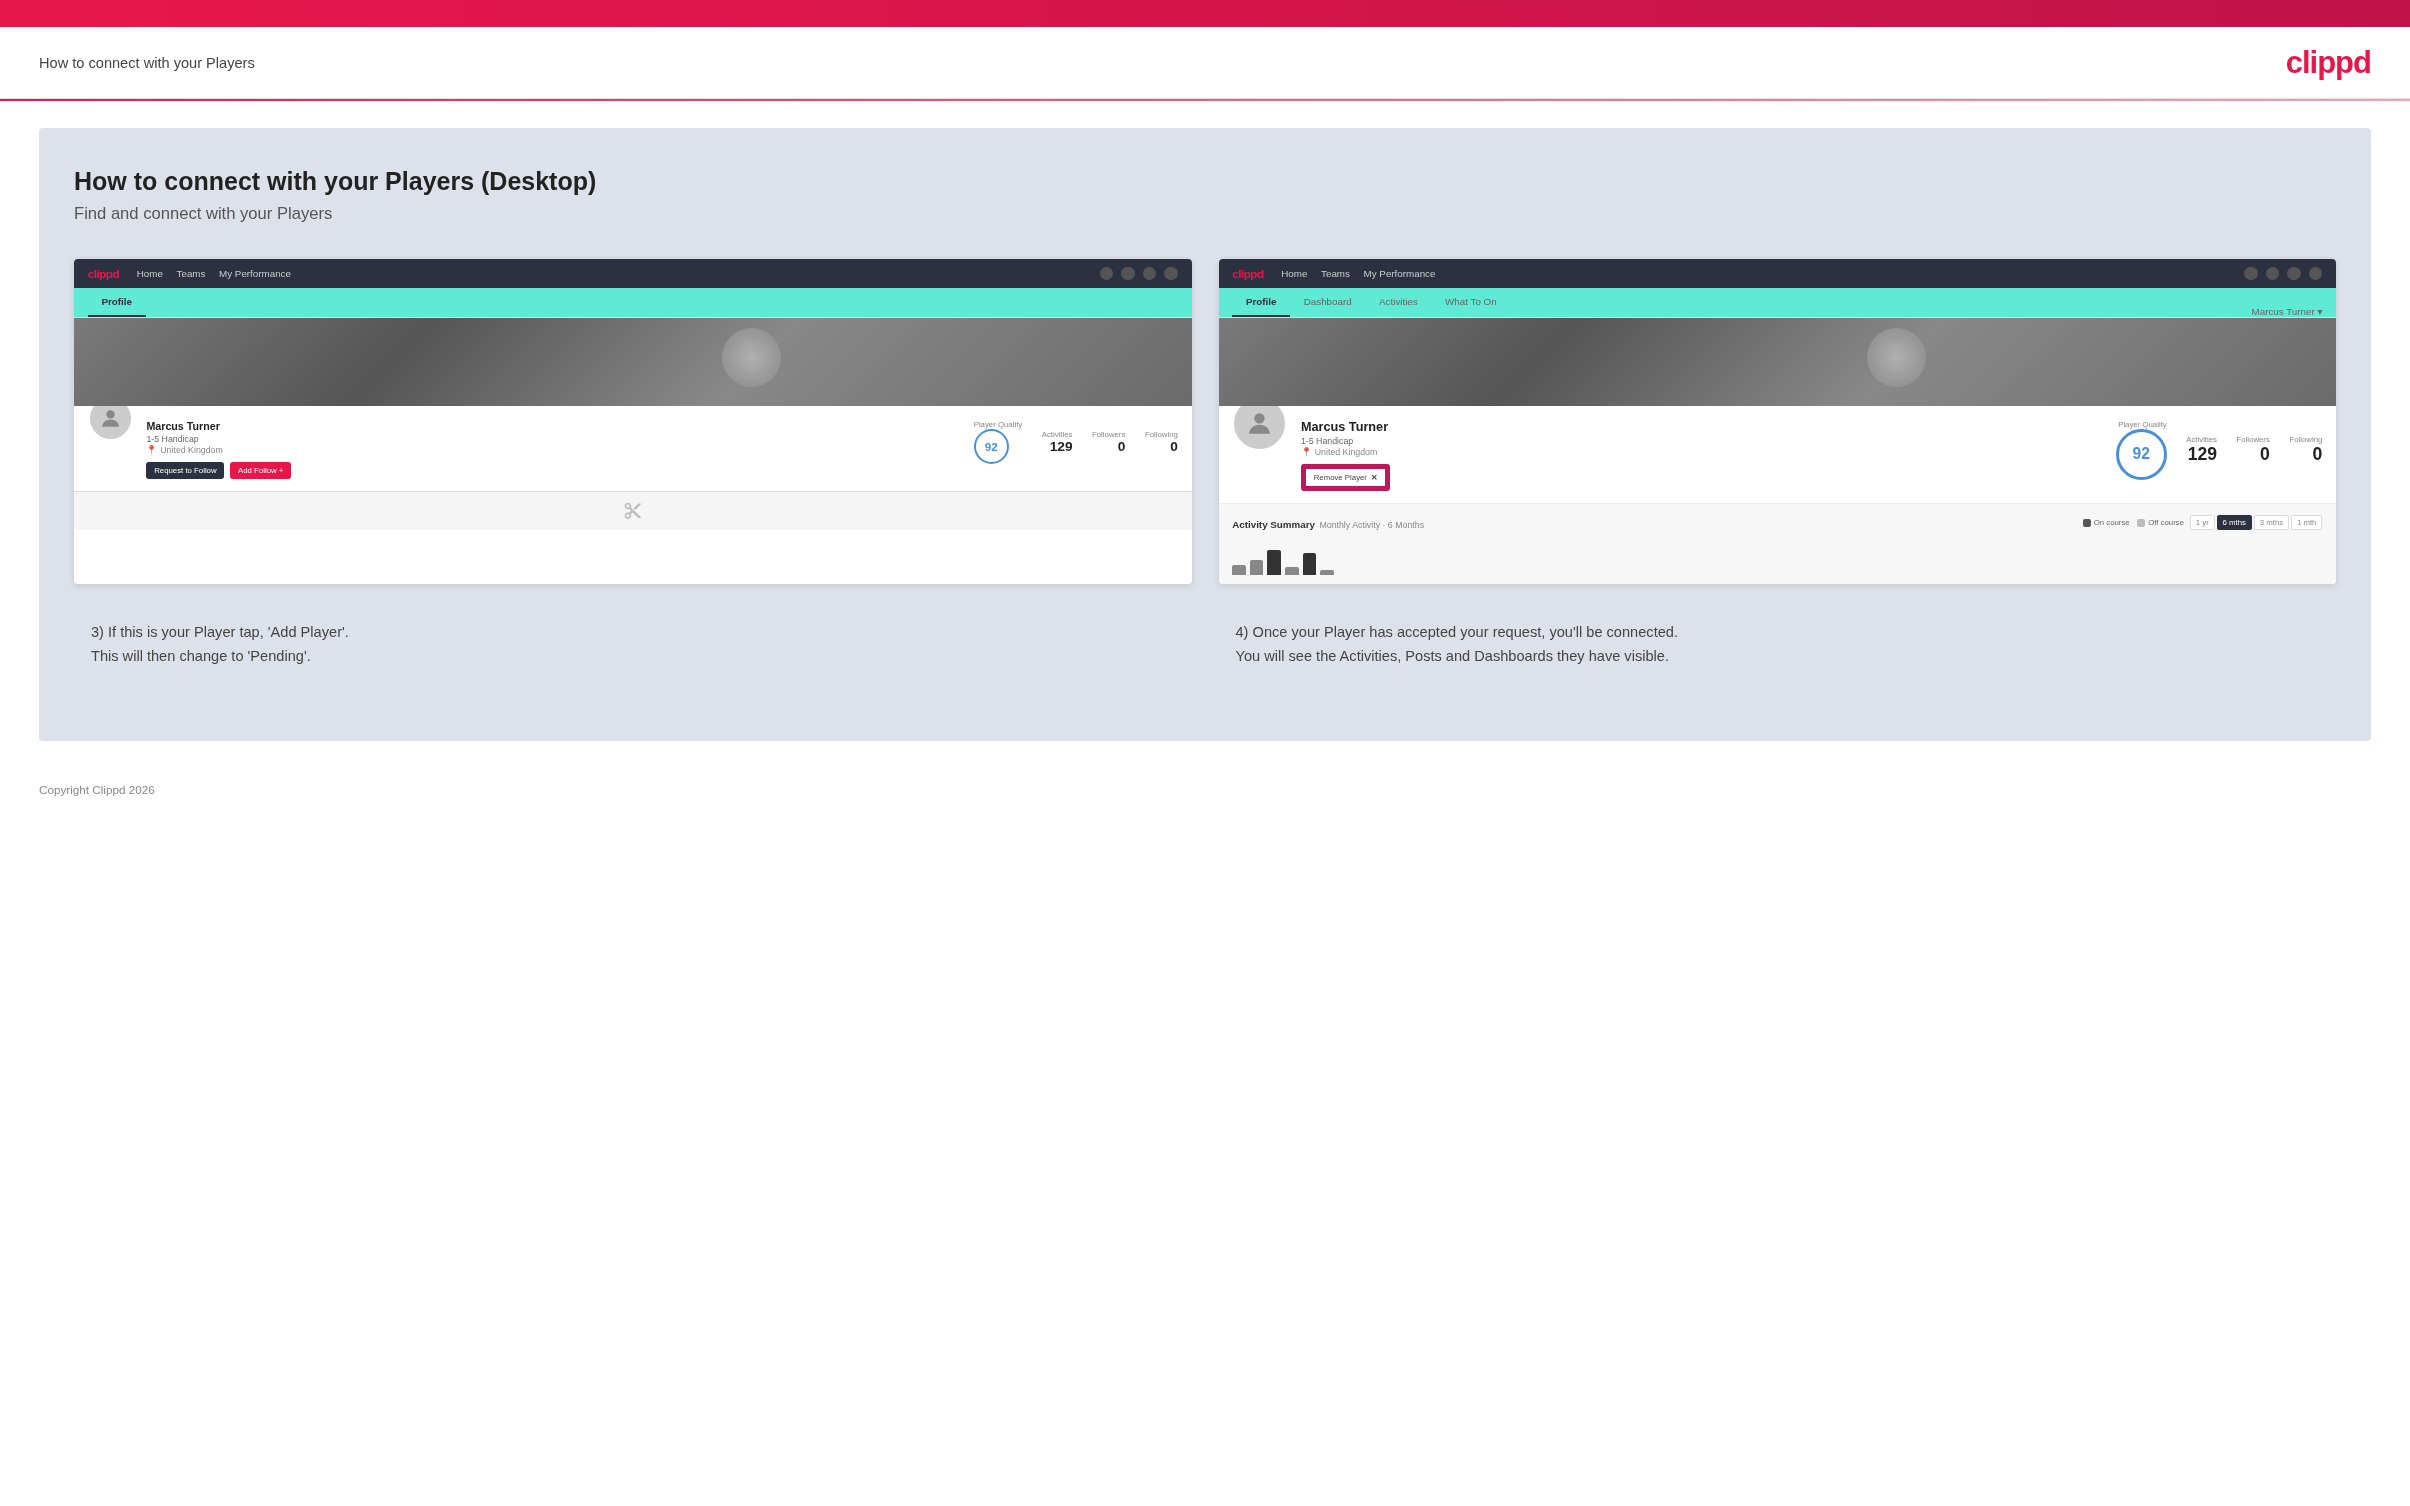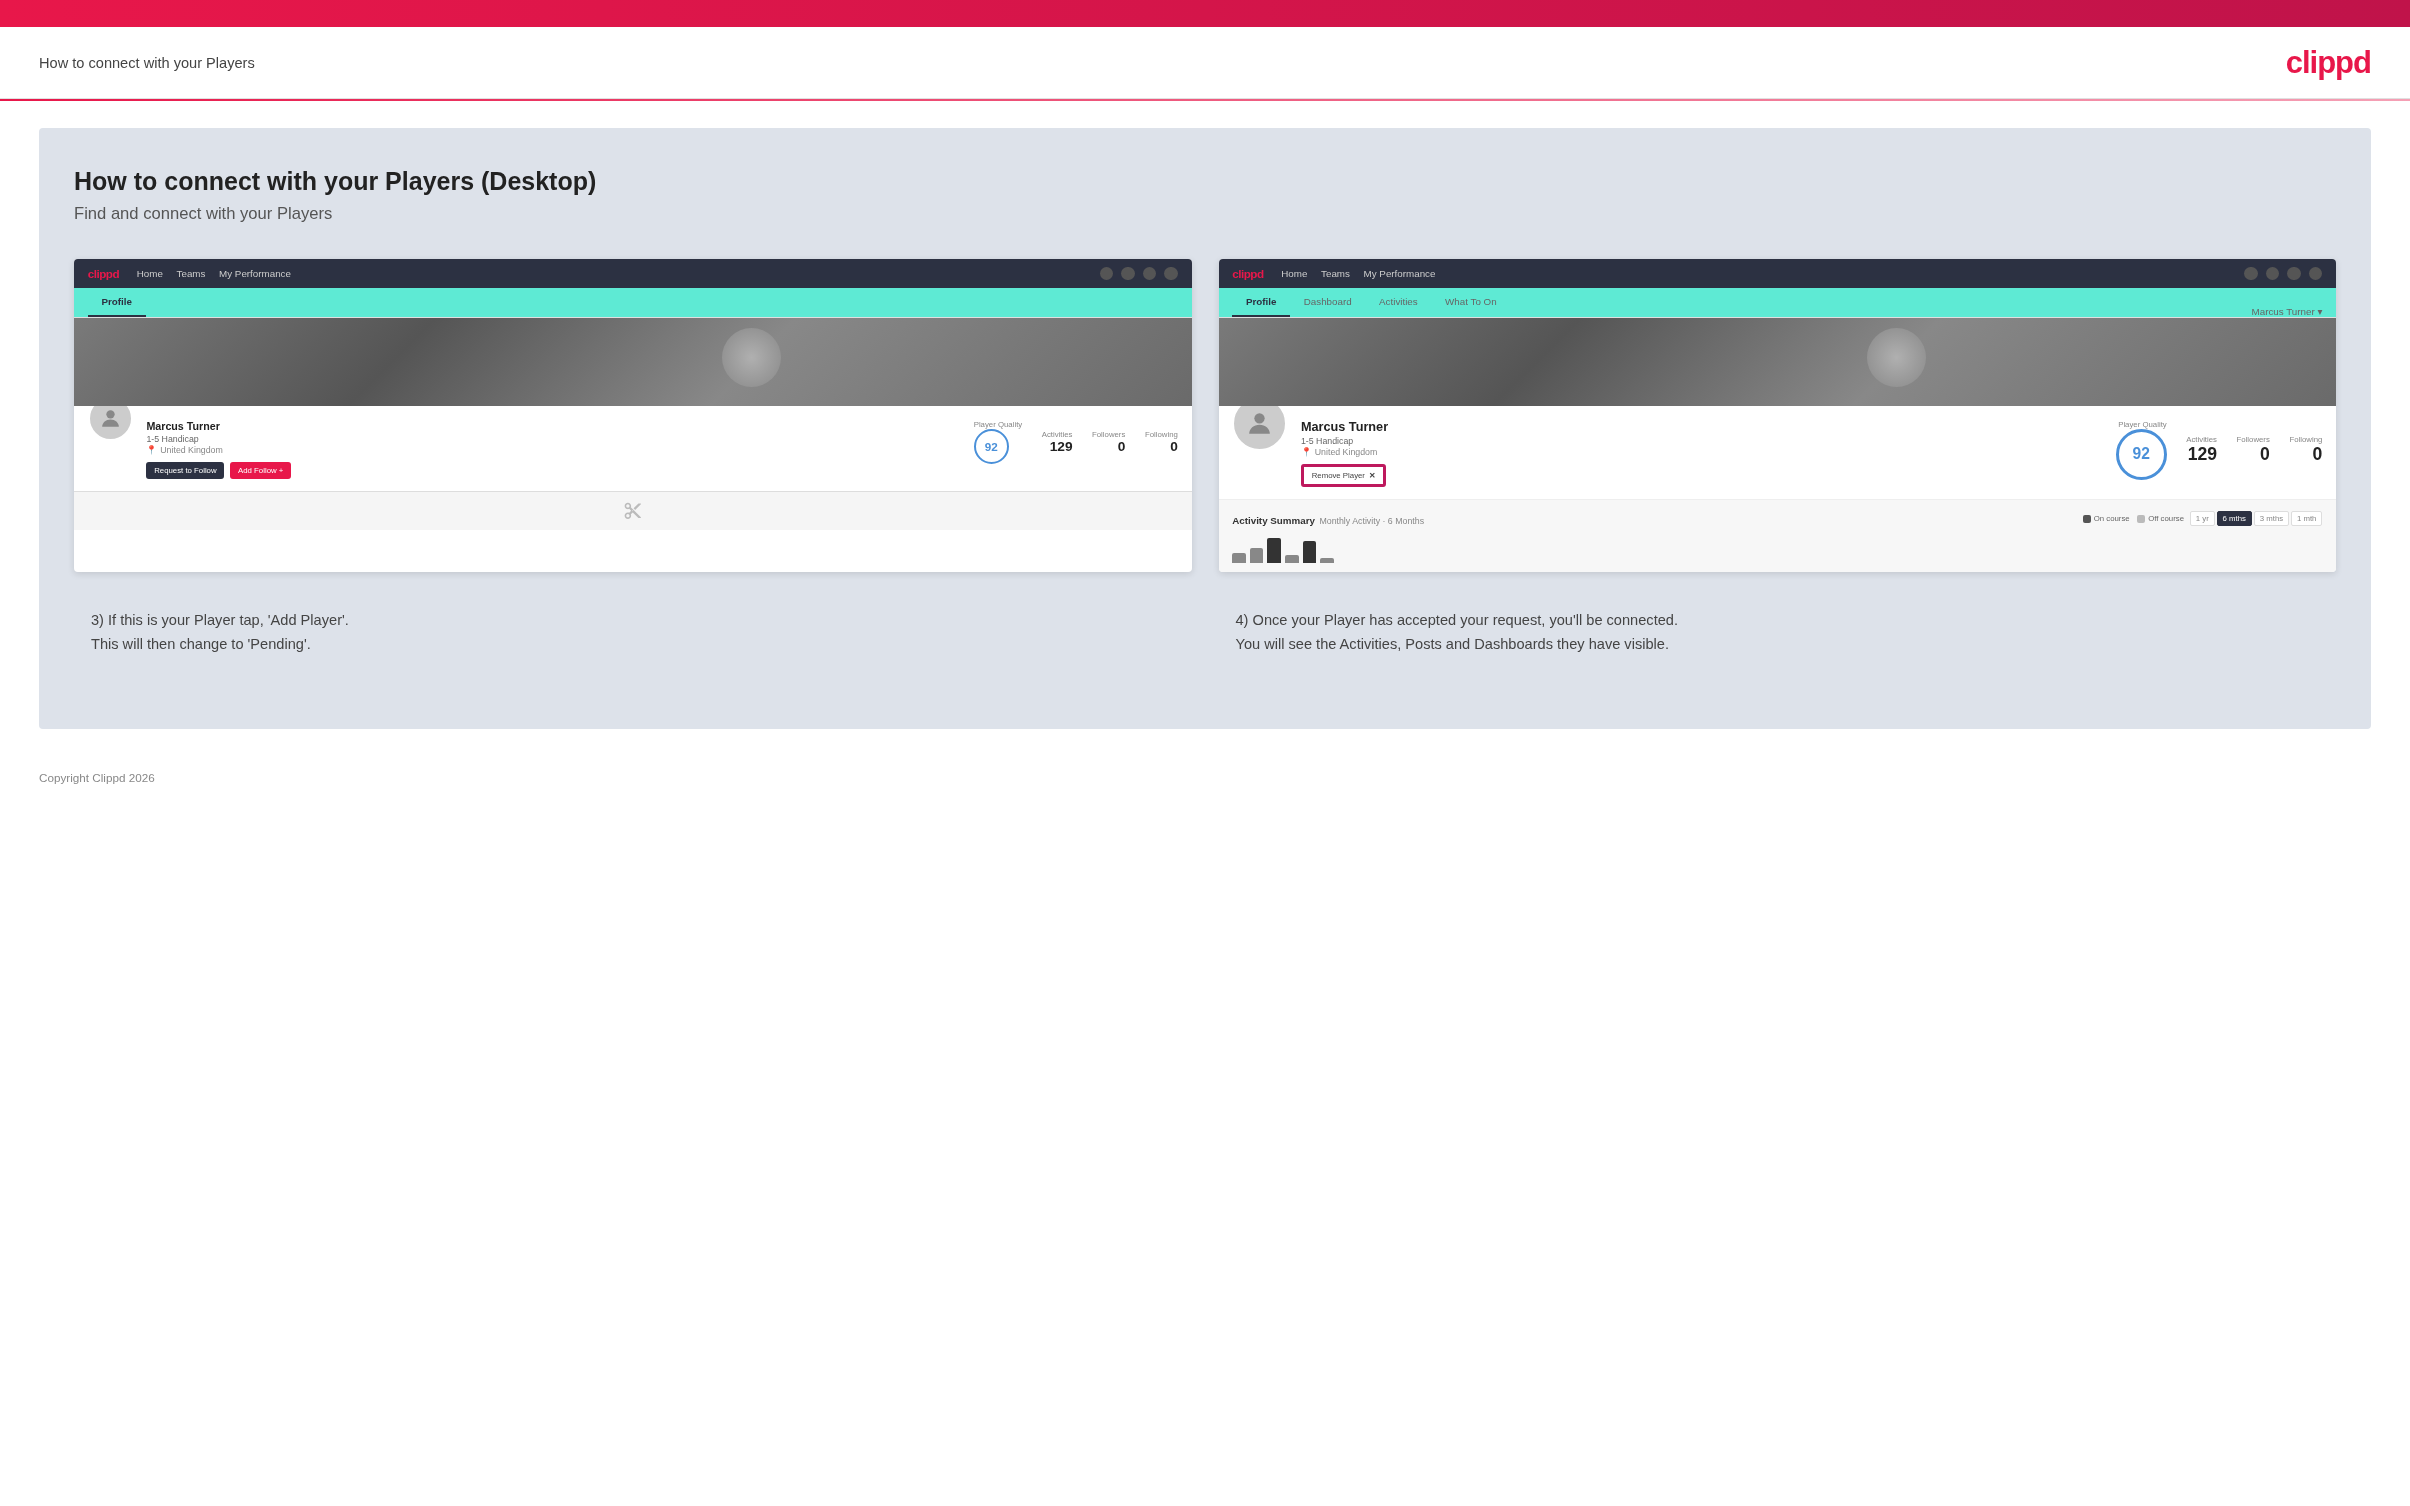--- a/index.html
+++ b/index.html
@@ -226,21 +226,21 @@
     .mock-btn-add {
       background: #e8174a;
       color: #fff;
       font-size: 7.8px;
       padding: 3.9px 7.8px;
       border-radius: 2.9px;
       border: none;
     }
     .mock-remove-btn {
       background: #fff;
-      border: 3px solid #be185d;
+      border: 5px solid #be185d;
       color: #444;
       font-size: 7.8px;
       padding: 3.9px 7.8px;
       border-radius: 2.9px;
       display: flex;
       align-items: center;
       gap: 3.9px;
       margin-top: 7.8px;
     }
     .mock-stats-row {
@@ -290,21 +290,21 @@
     
     .mock-activity-bar {
       background: #f7f7f7;
       border-top: 1px solid #eee;
       padding: 9.8px 13.7px;
     }
     .mock-activity-header {
       display: flex;
       justify-content: space-between;
       align-items: center;
-      margin-bottom: 6px;
+      margin-bottom: 14px;
     }
     .mock-activity-title {
       font-size: 9.8px;
       font-weight: 600;
       color: #333;
     }
     .mock-activity-period {
       font-size: 8.8px;
       color: #888;
     }

